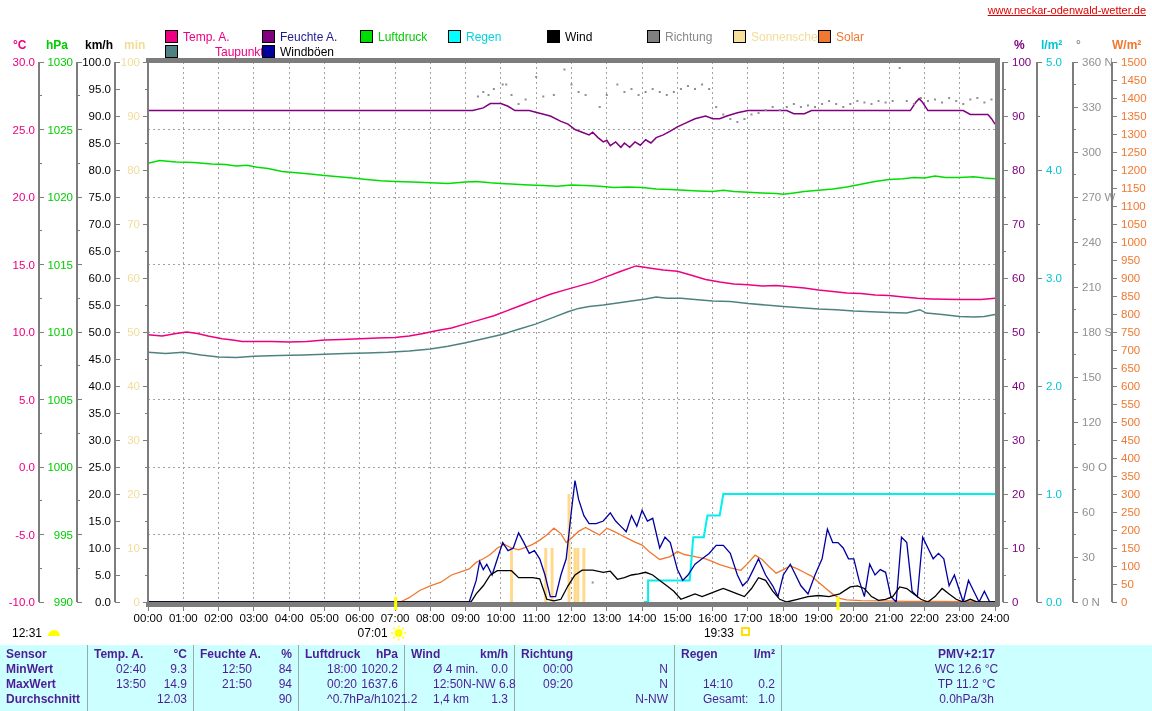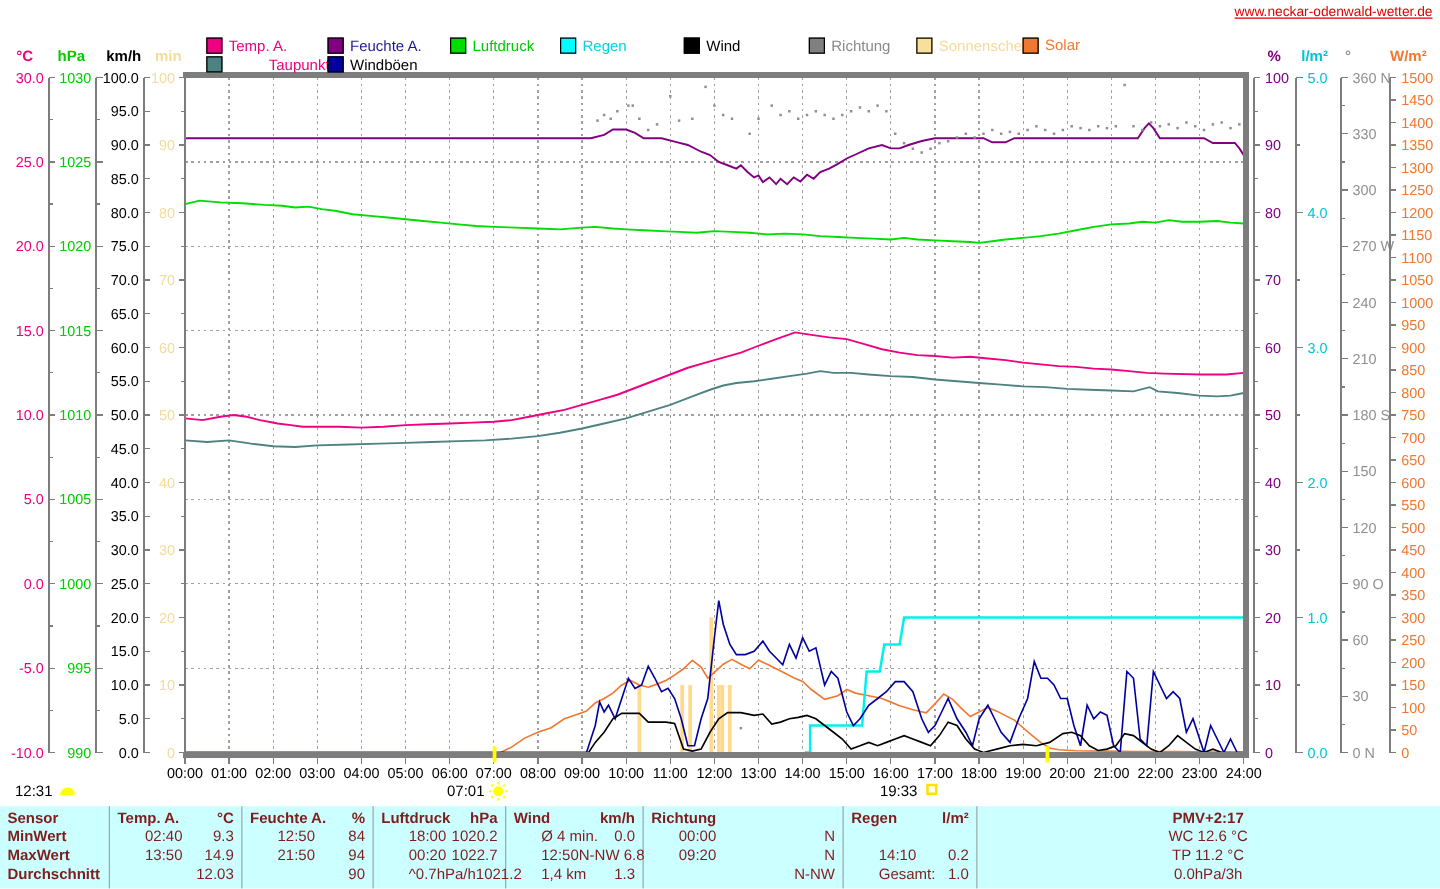--- a/index.html
+++ b/index.html
@@ -7,21 +7,21 @@
         font-family:"Liberation Sans",sans-serif;}
   #title{position:absolute;top:7px;left:0;width:1152px;text-align:center;
          font-size:15px;color:#000;letter-spacing:.3px;}
   #siteurl{position:absolute;top:4px;right:6px;font-size:11px;color:#e00000;
            text-decoration:underline;text-decoration-color:#e00000;cursor:pointer;}
   .legend-item{position:absolute;height:13px;display:flex;align-items:center;font-size:12px;}
   .swatch{width:11px;height:11px;border:1px solid #000;display:inline-block;margin-right:5px;flex:none;}
   .unit-label{position:absolute;font-size:12px;font-weight:bold;}
   #chart{position:absolute;top:0;left:0;}
   #table{position:absolute;left:0;top:645px;width:1152px;height:66px;background:#ccffff;
-         display:flex;font-size:12px;color:#7f1d1d;}
+         display:flex;font-size:12px;color:#4c1d95;}
   .tcol{height:100%;box-sizing:border-box;border-right:1px solid #9aa;padding-top:2px;}
   .tcol:last-child{border-right:none;text-align:center;}
   .trow{height:15px;line-height:15px;display:flex;justify-content:space-between;
         padding:0 6px 0 6px;white-space:nowrap;}
   .trow .tv{text-align:right;}
   .trow.hdr{font-weight:bold;}
   .tcol .indent{padding-left:22px;}
   .tcol.center .trow{justify-content:center;}
   svg text{font-family:"Liberation Sans",sans-serif;}
 </style>
@@ -578,21 +578,21 @@
         <span style="color: rgb(0, 0, 0);">Wind</span>
       </div>
       <div class="legend-item" style="left: 647px; top: 30px;">
         <span class="swatch" style="background: rgb(128, 128, 128);"></span>
         <span style="color: rgb(138, 138, 138);">Richtung</span>
       </div>
       <div class="legend-item" style="left: 733px; top: 30px;">
         <span class="swatch" style="background: rgb(247, 223, 156);"></span>
         <span style="color: rgb(243, 220, 154);">Sonnenschein</span>
       </div>
-      <div class="legend-item" style="left: 818px; top: 30px; align-items: flex-end;">
+      <div class="legend-item" style="left: 818px; top: 30px;">
         <span class="swatch" style="background: rgb(240, 120, 48);"></span>
         <span style="color: rgb(240, 120, 48);">Solar</span>
       </div>
     </div>
   <div id="units">
       <div class="unit-label" style="left: 13px; top: 38px; color: rgb(238, 0, 130);">°C</div>
       <div class="unit-label" style="left: 46px; top: 38px; color: rgb(0, 204, 0);">hPa</div>
       <div class="unit-label" style="left: 85px; top: 38px; color: rgb(0, 0, 0);">km/h</div>
       <div class="unit-label" style="left: 124px; top: 38px; color: rgb(243, 220, 154);">min</div>
       <div class="unit-label" style="left: 1014px; top: 38px; color: rgb(128, 0, 128);">%</div>
@@ -655,21 +655,21 @@
         <div class="trow hdr">
           <span>Luftdruck</span>
           <span>hPa</span>
         </div>
         <div class="trow">
           <span class="indent">18:00</span>
           <span class="tv">1020.2</span>
         </div>
         <div class="trow">
           <span class="indent">00:20</span>
-          <span class="tv">1022.7</span>
+          <span class="tv">1637.6</span>
         </div>
         <div class="trow">
           <span class="indent">^0.7hPa/h</span>
           <span class="tv">1021.2</span>
         </div>
       </div>
       <div class="tcol" style="width: 110px;">
         <div class="trow hdr">
           <span>Wind</span>
           <span>km/h</span>

